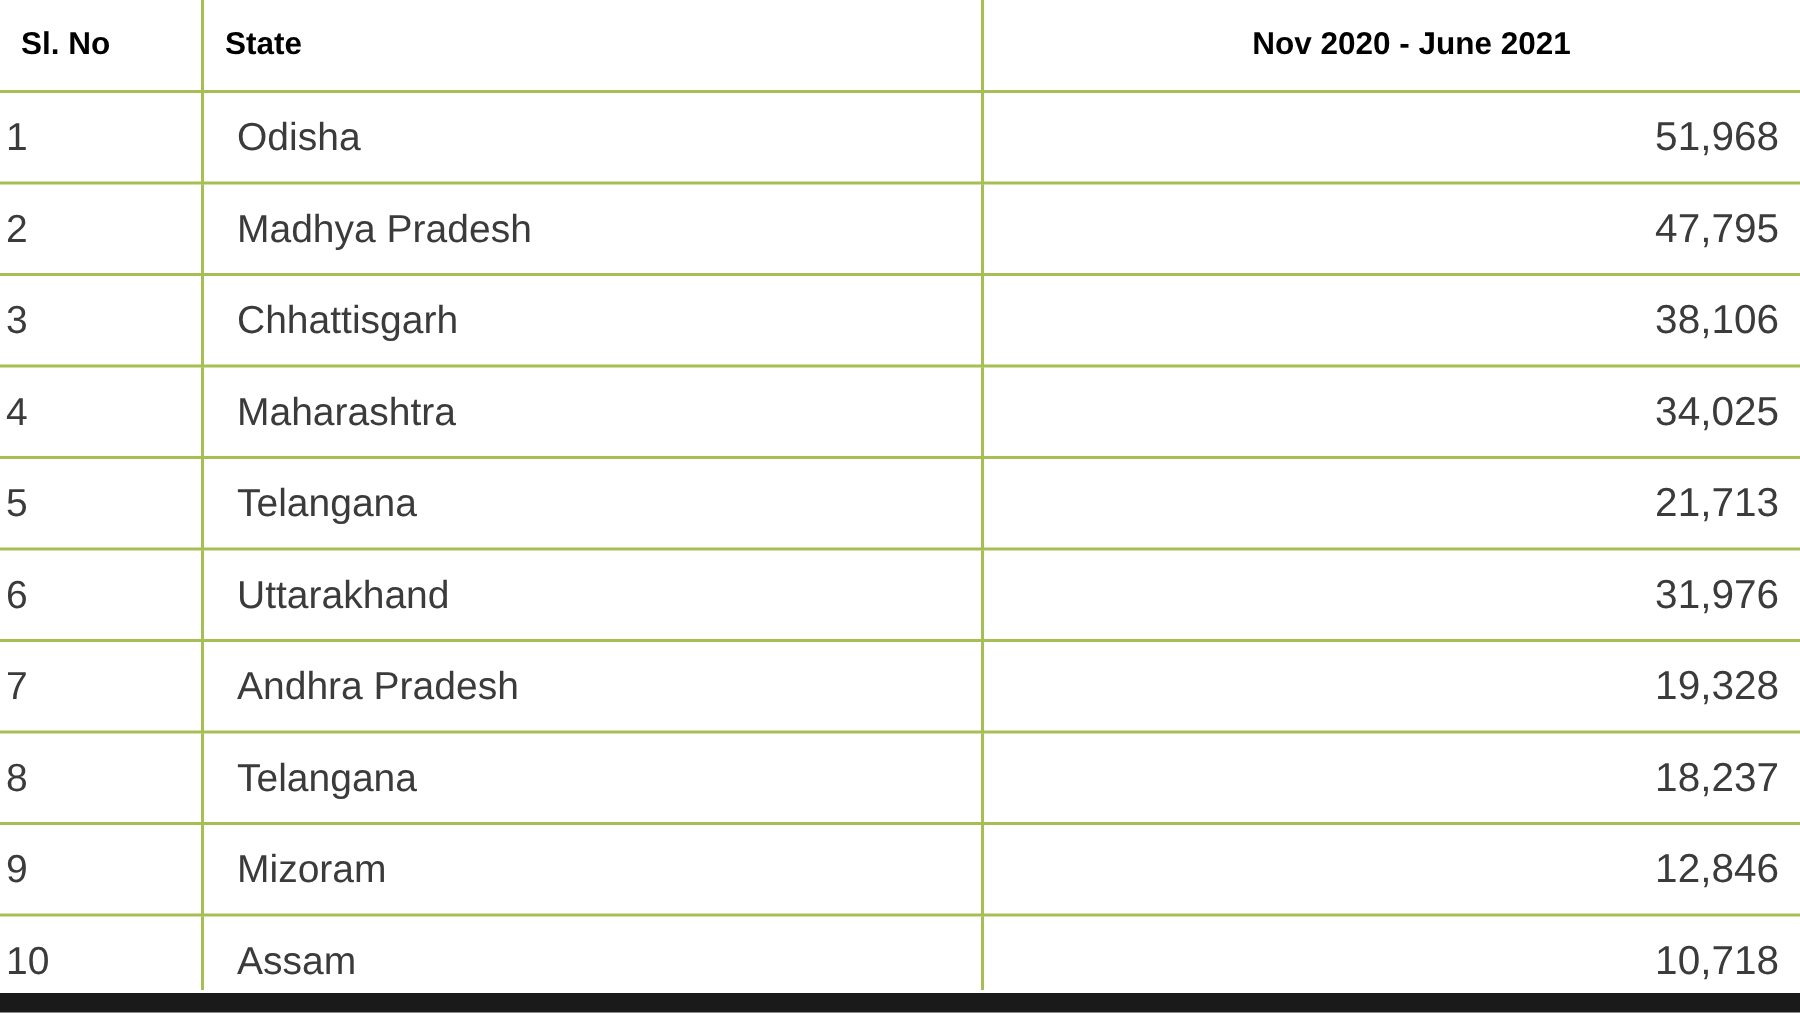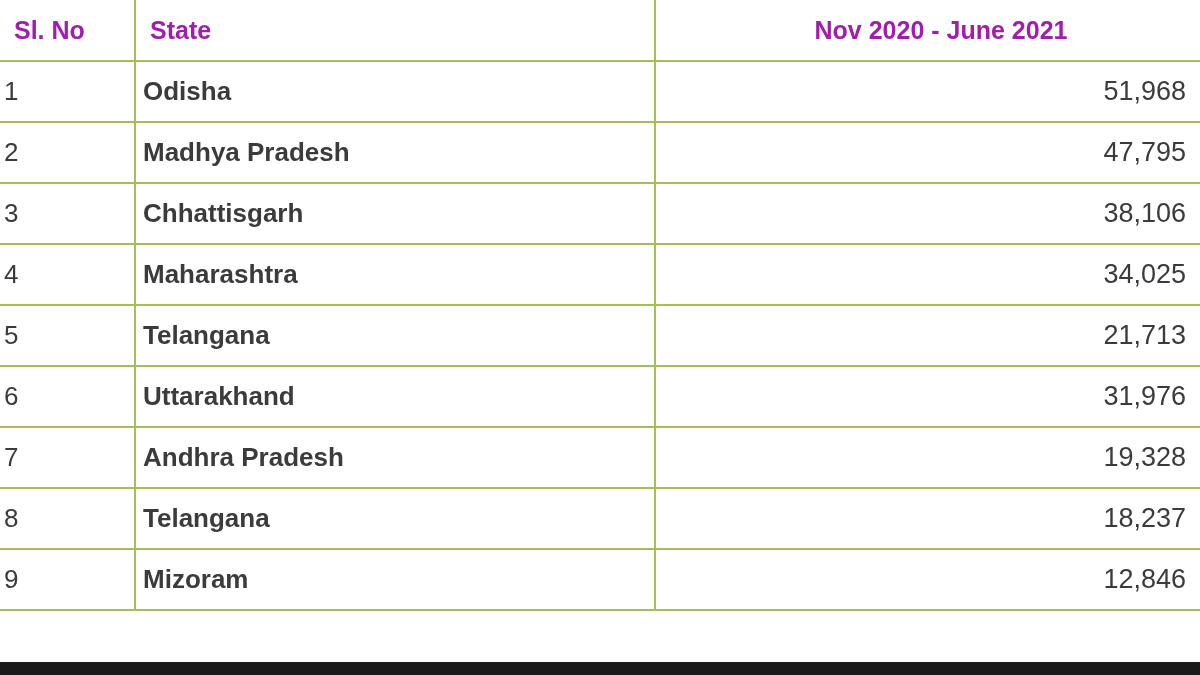--- a/index.html
+++ b/index.html
@@ -48,23 +48,23 @@
   .cell-sl {
     border-right: 2px solid #a6bf55;
   }
   .cell-state {
     border-right: 2px solid #a6bf55;
     border-radius: 29px;
   }
 
   thead th {
     height: 60px;
-    color: #a21caf;
+    color: #000000;
     font-weight: bold;
-    font-size: 25px;
+    font-size: 21px;
     text-align: left;
   }
   thead th .inner {
     padding: 0 14px;
     white-space: nowrap;
   }
   thead th.th-val .inner {
     text-align: center;
     padding-right: 16px;
     margin-left: 28px;
@@ -79,22 +79,21 @@
     padding: 0 14px;
     white-space: nowrap;
     overflow: hidden;
     text-overflow: ellipsis;
   }
   tbody td.cell-sl .inner {
     padding-left: 4px;
     color: #3b3b3b;
   }
   tbody td.cell-state .inner {
-    padding-left: 7px;
-    font-weight: bold;
+    padding-left: 22px;
   }
   tbody td.cell-val .inner {
     text-align: right;
     color: #3b3b3b;
     font-size: 27px;
   }
   tbody tr:last-child td {
     border-bottom: 2px solid #a6bf55;
   }
   .bottom-bar {
@@ -223,17 +222,28 @@
           <td class="cell-sl">
               <div class="inner">9</div>
             </td>
           <td class="cell-state">
               <div class="inner">Mizoram</div>
             </td>
           <td class="cell-val">
               <div class="inner">12,846</div>
             </td>
         </tr>
+        <tr>
+          <td class="cell-sl">
+              <div class="inner">10</div>
+            </td>
+          <td class="cell-state">
+              <div class="inner">Assam</div>
+            </td>
+          <td class="cell-val">
+              <div class="inner">10,718</div>
+            </td>
+        </tr>
       </tbody>
     </table>
   </div>
   <div class="bottom-bar"></div>
 </div>
 
 </body></html>

